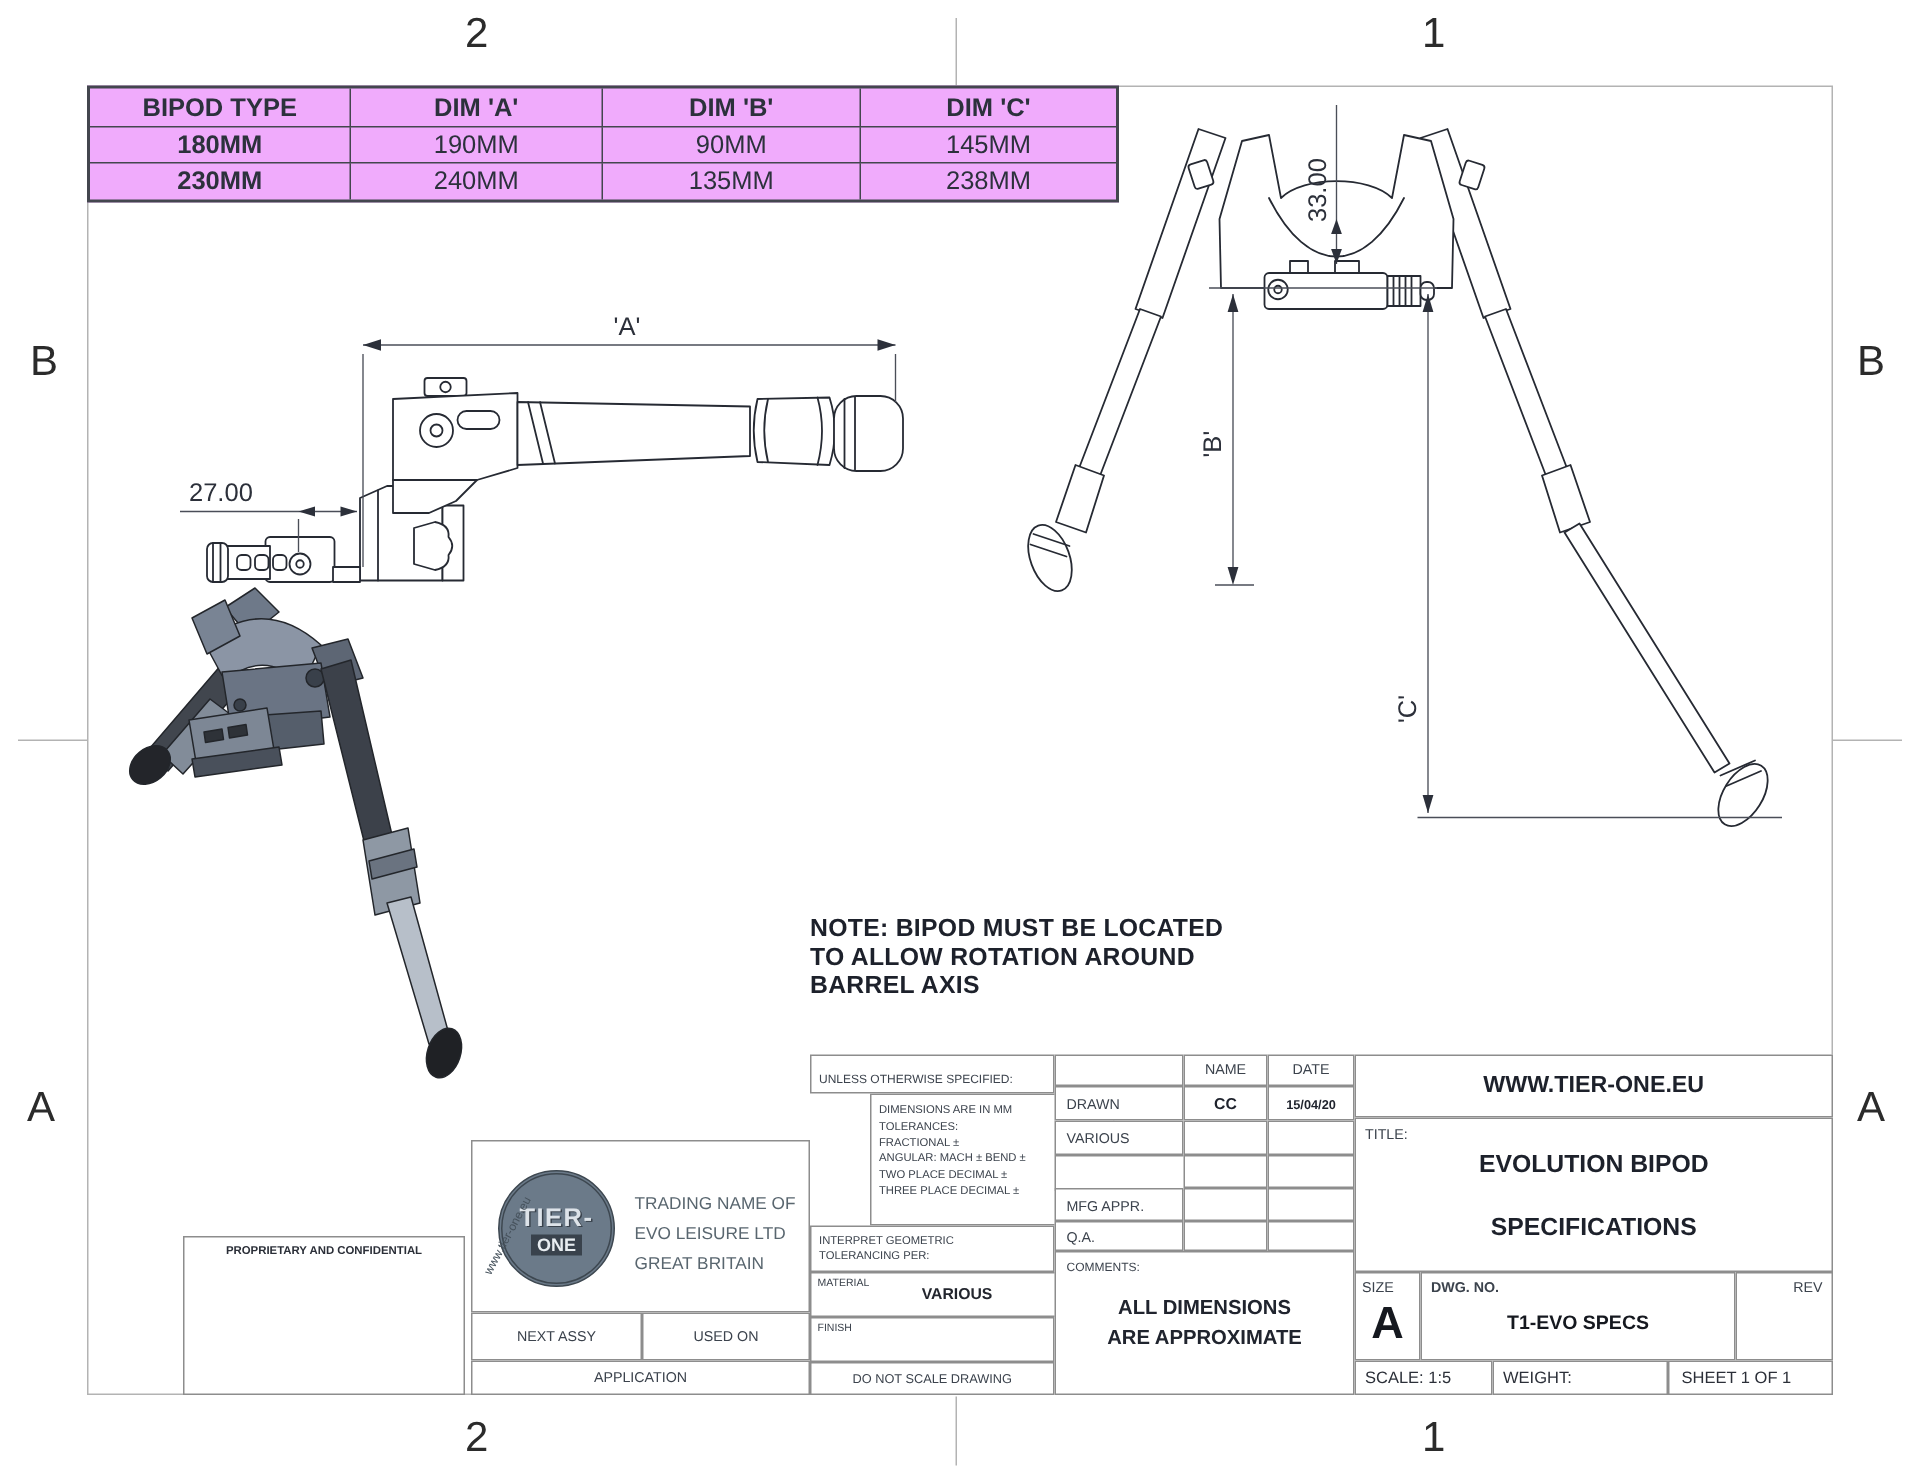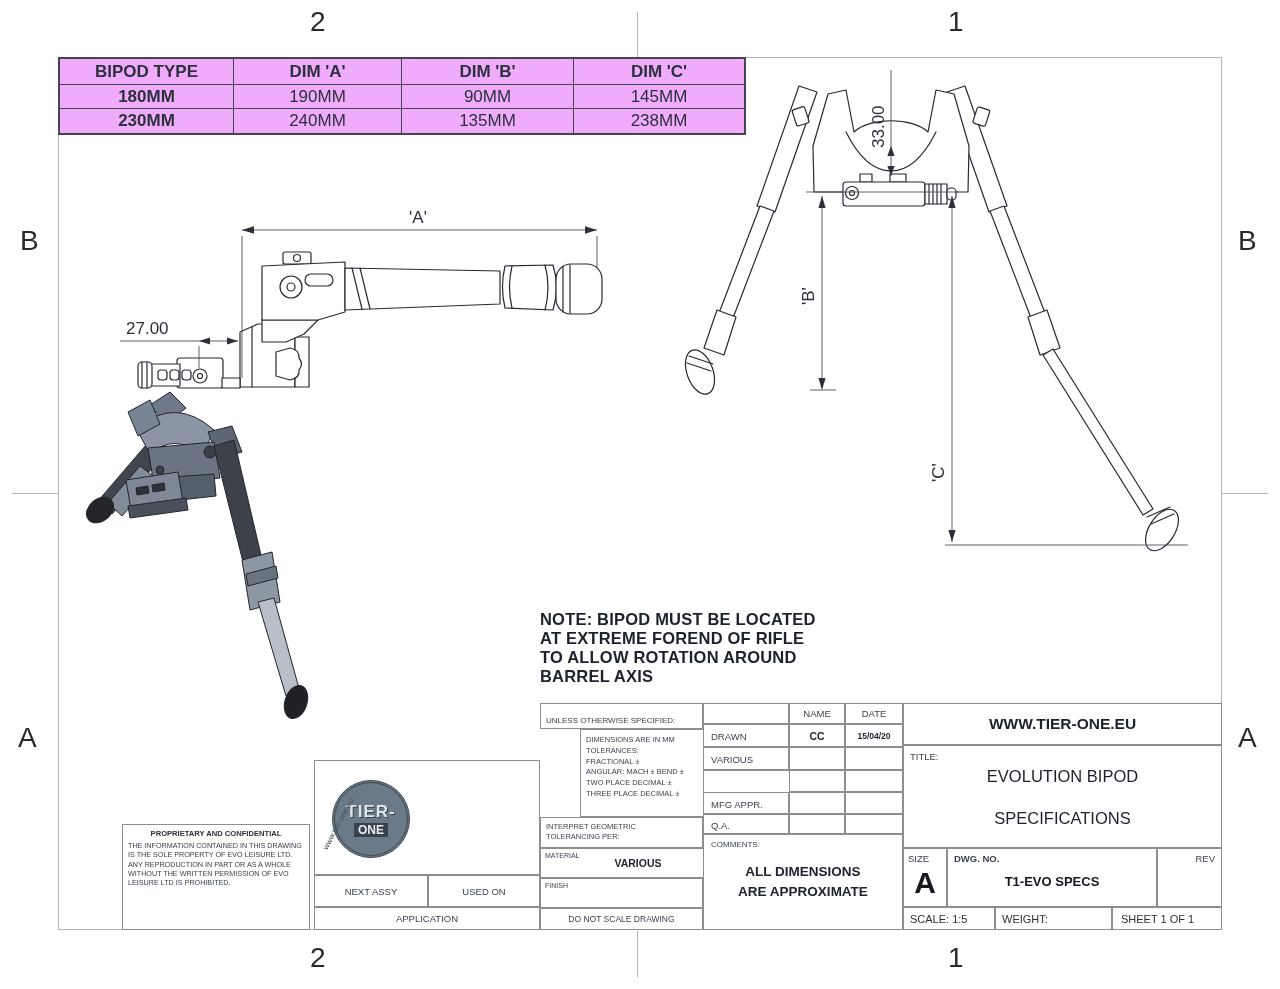--- a/index.html
+++ b/index.html
@@ -207,36 +207,39 @@
       <polygon points="214,446 234,440 264,568 246,574" fill="#3c414a"></polygon>
       <polygon points="242,560 272,552 280,602 250,610" fill="#8e98a4"></polygon>
       <polygon points="246,574 276,566 278,578 248,586" fill="#6a7380"></polygon>
       <polygon points="258,602 274,598 300,692 286,696" fill="#b7bfc9"></polygon>
       <ellipse cx="296" cy="702" rx="11" ry="17" transform="rotate(18 296 702)" fill="#1f2125"></ellipse>
     </g>
   </svg>
 
   <div class="abs note" style="left: 540px; top: 610px;">
     <div>NOTE: BIPOD MUST BE LOCATED</div>
-    <div>AT EXTREME FOREND OF RIFLE</div>
     <div>TO ALLOW ROTATION AROUND</div>
     <div>BARREL AXIS</div>
   </div>
 
   <div class="abs tb" style="left:122px;top:824px;width:188px;height:106px;padding:4px 5px;">
     <div class="prop-title">PROPRIETARY AND CONFIDENTIAL</div>
-    <div class="prop-body" style="margin-top:3px;">THE INFORMATION CONTAINED IN THIS DRAWING IS THE SOLE PROPERTY OF EVO LEISURE LTD.  ANY REPRODUCTION IN PART OR AS A WHOLE WITHOUT THE WRITTEN PERMISSION OF EVO LEISURE LTD IS PROHIBITED.</div>
   </div>
 
   <div class="abs tb" style="left:314px;top:760px;width:226px;height:115px;">
     <div class="abs logo-circle" style="left:17px;top:19px;">
       <span class="logo-tier">TIER-</span>
       <span class="logo-one">ONE</span>
     </div>
     <div class="abs logo-arc" style="left:6px;top:86px;">www.tier-one.eu</div>
+    <div class="abs trading" style="left:108px;top:32px;">
+      <div>TRADING NAME OF</div>
+      <div>EVO LEISURE LTD</div>
+      <div>GREAT BRITAIN</div>
+    </div>
   </div>
 
   <div class="abs tb center tb-label" style="left:314px;top:875px;width:114px;height:32px;">
       <span>NEXT ASSY</span>
     </div>
   <div class="abs tb center tb-label" style="left:428px;top:875px;width:112px;height:32px;">
       <span>USED ON</span>
     </div>
   <div class="abs tb center tb-label" style="left:314px;top:907px;width:226px;height:23px;">
       <span>APPLICATION</span>
@@ -311,21 +314,21 @@
       <div>ARE APPROXIMATE</div>
     </div>
   </div>
 
   <div class="abs tb center" style="left:903px;top:703px;width:319px;height:42px;font-size:15.5px;font-weight:bold;color:#1d212b;">
     <span>WWW.TIER-ONE.EU</span>
   </div>
 
   <div class="abs tb" style="left:903px;top:745px;width:319px;height:103px;">
     <span class="abs tb-label" style="left:6px;top:5px;">TITLE:</span>
-    <div class="center" style="width:100%;height:100%;flex-direction:column;font-size:16.5px;font-weight:normal;color:#1d212b;line-height:22px;gap:20px;">
+    <div class="center" style="width:100%;height:100%;flex-direction:column;font-size:16.5px;font-weight:bold;color:#1d212b;line-height:22px;gap:20px;">
       <div>EVOLUTION BIPOD</div>
       <div>SPECIFICATIONS</div>
     </div>
   </div>
 
   <div class="abs tb" style="left:903px;top:848px;width:44px;height:59px;">
     <span class="abs tb-label" style="left:4px;top:4px;">SIZE</span>
     <div class="center" style="width:100%;height:100%;padding-top:10px;font-size:30px;font-weight:bold;color:#15181f;">
         <span>A</span>
       </div>

